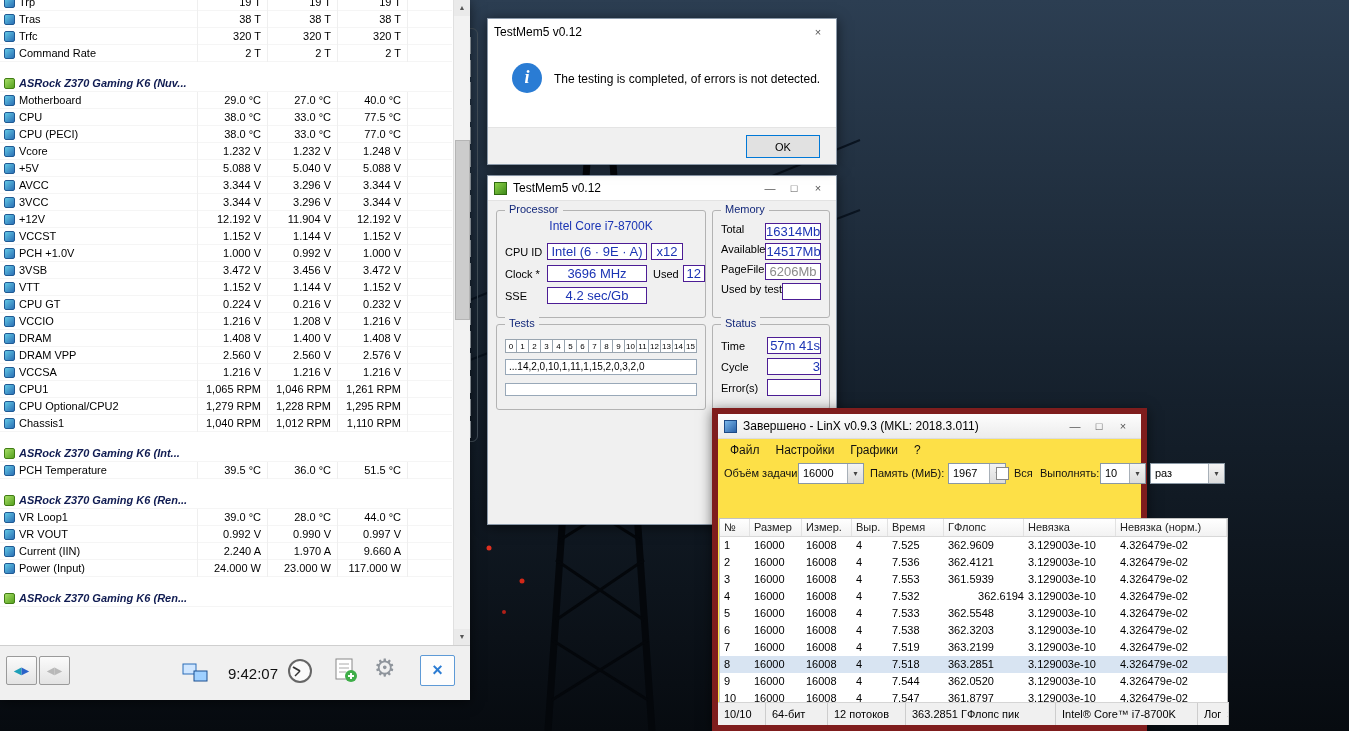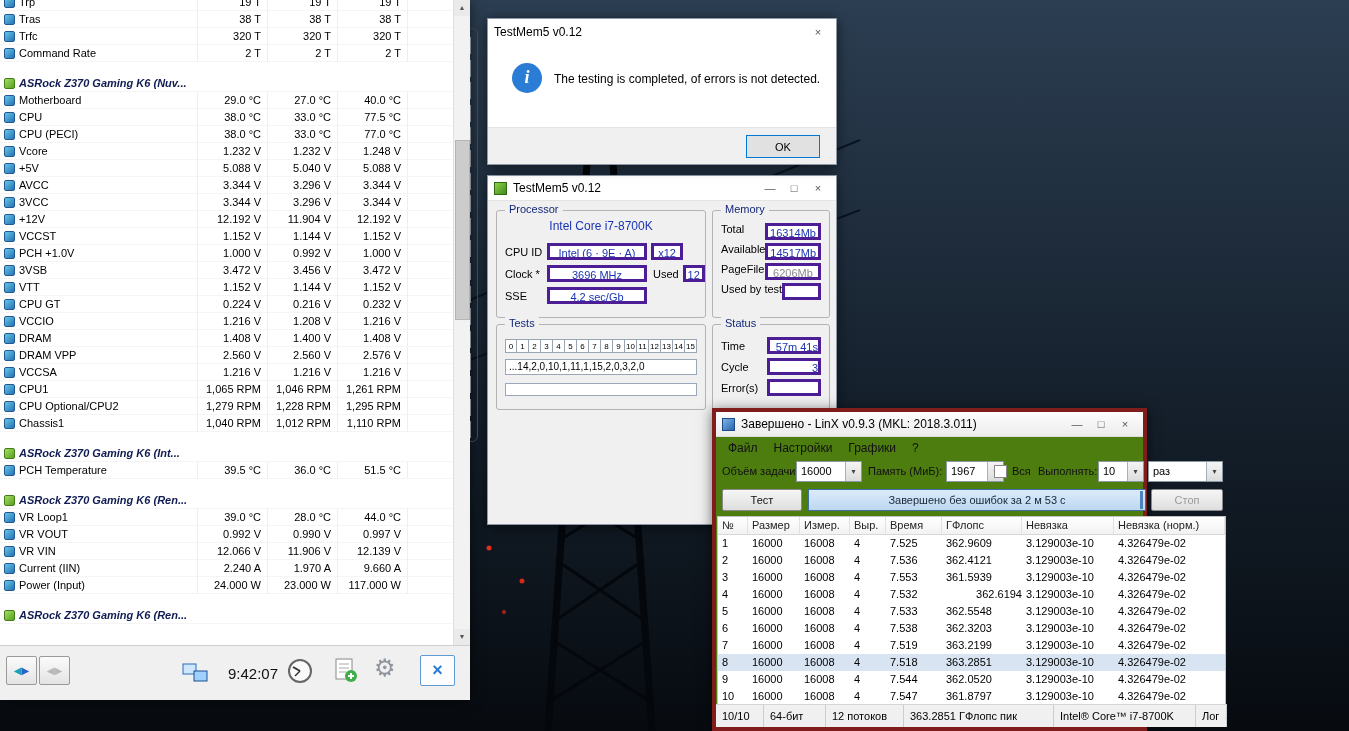--- a/index.html
+++ b/index.html
@@ -63,21 +63,21 @@
 .gbox{position:absolute;border:1px solid #b3b3b3;border-radius:3px}
 .glabel{position:absolute;top:-8px;left:8px;background:#f0f0f0;padding:0 4px;font-size:11px;color:#13287a}
 #gp-proc{left:8px;top:34px;width:210px;height:108px}
 #gp-mem{left:224px;top:34px;width:118px;height:108px}
 #gp-tests{left:8px;top:148px;width:210px;height:86px}
 #gp-status{left:224px;top:148px;width:118px;height:86px}
 #cpu-name{position:absolute;left:0;top:8px;width:100%;text-align:center;font-size:12px;color:#1b34b4}
 .prow{position:absolute;left:8px;display:flex;align-items:center}
 #prow1{top:32px}#prow2{top:54px}#prow3{top:76px}
 .plab{width:42px;font-size:11px}
-.pbox{background:#fff;border:3px solid #4c1d95;font-size:11px;height:17px;line-height:15px;text-align:center;display:inline-block}
+.pbox{background:#fff;border:1px solid #4c1d95;font-size:13px;height:17px;line-height:15px;text-align:center;display:inline-block}
 .blue{color:#1b34b4}.dim{color:#8a8a8a}
 .w100{width:100px}.w32{width:32px;margin-left:4px}.w22{width:22px}
 .pused{font-size:11px;margin:0 4px 0 6px}
 #mem-rows{position:absolute;left:8px;top:12px;right:8px}
 .mrow{display:flex;margin-bottom:3px}
 .mlab{flex:1;font-size:11px;white-space:nowrap}
 .mbox{width:56px;text-align:center}
 #t-cells{position:absolute;left:8px;top:14px;display:flex}
 .t-cell{width:12px;height:14px;border:1px solid #99a5b0;border-left:none;background:#fff;font-size:8px;text-align:center;line-height:13px}
 .t-cell:first-child{border-left:1px solid #99a5b0}
@@ -90,21 +90,21 @@
 #tm5-log{position:absolute;left:2px;top:242px;width:218px;height:105px;background:#fff;border:1px solid #8899aa;font-size:11px;line-height:15px;padding:2px 5px;white-space:pre-line;color:#000}
 
 
 #tm5d{left:487px;top:18px;width:350px;height:147px;background:#fff;border:1px solid #8a98a8;z-index:25}
 #d-icon{position:absolute;left:24px;top:44px;width:30px;height:30px;border-radius:50%;background:#2a7cd4;color:#fff;font-family:"Liberation Serif",serif;font-style:italic;font-weight:bold;font-size:18px;text-align:center;line-height:29px}
 #d-msg{position:absolute;left:66px;top:53px;width:274px;font-size:12px;color:#000}
 #d-foot{position:absolute;left:0;bottom:0;width:100%;height:37px;background:#f0f0f0;border-top:1px solid #e4e4e4}
 #d-ok{position:absolute;right:16px;top:7px;width:74px;height:23px;background:#e1e1e1;border:1px solid #0078d7;font-size:11px;font-family:inherit;color:#000}
 
 
-#linx{left:712px;top:408px;width:435px;height:323px;background:#4d7c0f;border:4px solid #7f1d1d;z-index:30}
+#linx{left:712px;top:408px;width:435px;height:323px;background:#fde047;border:6px solid #7f1d1d;z-index:30}
 #lx-tbar{background:linear-gradient(#fdfdfd,#ececec);border-bottom:1px solid #dcdcdc}
 #lx-ico{width:13px;height:13px;margin-right:6px;background:linear-gradient(135deg,#79b6ea,#2b62a8);border:1px solid #1d4a86}
 #lx-menu{position:absolute;left:0;top:26px;width:100%;height:20px;display:flex;align-items:center;padding-left:4px}
 .lx-mi{font-size:12px;padding:2px 8px;color:#111}
 #lx-controls{position:absolute;left:0;top:47px;width:511px;height:27px}
 .lx-lab{position:absolute;top:6px;font-size:11px;color:#111;white-space:nowrap}
 .lx-combo{position:absolute;top:2px;height:21px;background:#fff;border:1px solid #8a98a4;display:flex}
 .lx-val{flex:1;font-size:11px;line-height:19px;padding-left:4px}
 .lx-dd{width:16px;background:linear-gradient(#f4f4f4,#dcdcdc);border-left:1px solid #a8b0b8;color:#444;font-size:8px;text-align:center;line-height:19px}
 #lxl1{left:6px}#lxc1{left:80px;width:66px}
@@ -377,28 +377,20 @@
       <div class="hw-row">
         <span class="ic ic-sensor"></span>
         <span class="hw-label">VR VOUT</span>
         <span class="hw-val">0.992 V</span>
         <span class="hw-val">0.990 V</span>
         <span class="hw-val">0.997 V</span>
         <span class="hw-pad"></span>
       </div>
       <div class="hw-row">
         <span class="ic ic-sensor"></span>
-        <span class="hw-label">VR VIN</span>
-        <span class="hw-val">12.066 V</span>
-        <span class="hw-val">11.906 V</span>
-        <span class="hw-val">12.139 V</span>
-        <span class="hw-pad"></span>
-      </div>
-      <div class="hw-row">
-        <span class="ic ic-sensor"></span>
         <span class="hw-label">Current (IIN)</span>
         <span class="hw-val">2.240 A</span>
         <span class="hw-val">1.970 A</span>
         <span class="hw-val">9.660 A</span>
         <span class="hw-pad"></span>
       </div>
       <div class="hw-row">
         <span class="ic ic-sensor"></span>
         <span class="hw-label">Power (Input)</span>
         <span class="hw-val">24.000 W</span>
@@ -724,25 +716,20 @@
     <span id="lxl3" class="lx-lab">Выполнять:</span>
     <span id="lxc3" class="lx-combo">
         <span class="lx-val">10</span>
         <span class="lx-dd">▾</span>
       </span>
     <span id="lxc4" class="lx-combo">
         <span class="lx-val">раз</span>
         <span class="lx-dd">▾</span>
       </span>
   </div>
-  <div id="lx-actions">
-    <button id="lx-test" class="lx-btn">Тест</button>
-    <div id="lx-progress"><span>Завершено без ошибок за 2 м 53 с</span></div>
-    <button id="lx-stop" class="lx-btn">Стоп</button>
-  </div>
   <div id="lx-table">
     <div id="lx-thead">
         <span class="lx-th" style="width: 30px;">№</span>
         <span class="lx-th" style="width: 52px;">Размер</span>
         <span class="lx-th" style="width: 50px;">Измер.</span>
         <span class="lx-th" style="width: 36px;">Выр.</span>
         <span class="lx-th" style="width: 56px;">Время</span>
         <span class="lx-th" style="width: 80px;">ГФлопс</span>
         <span class="lx-th" style="width: 92px;">Невязка</span>
         <span class="lx-th" style="flex: 1 1 0%;">Невязка (норм.)</span>

